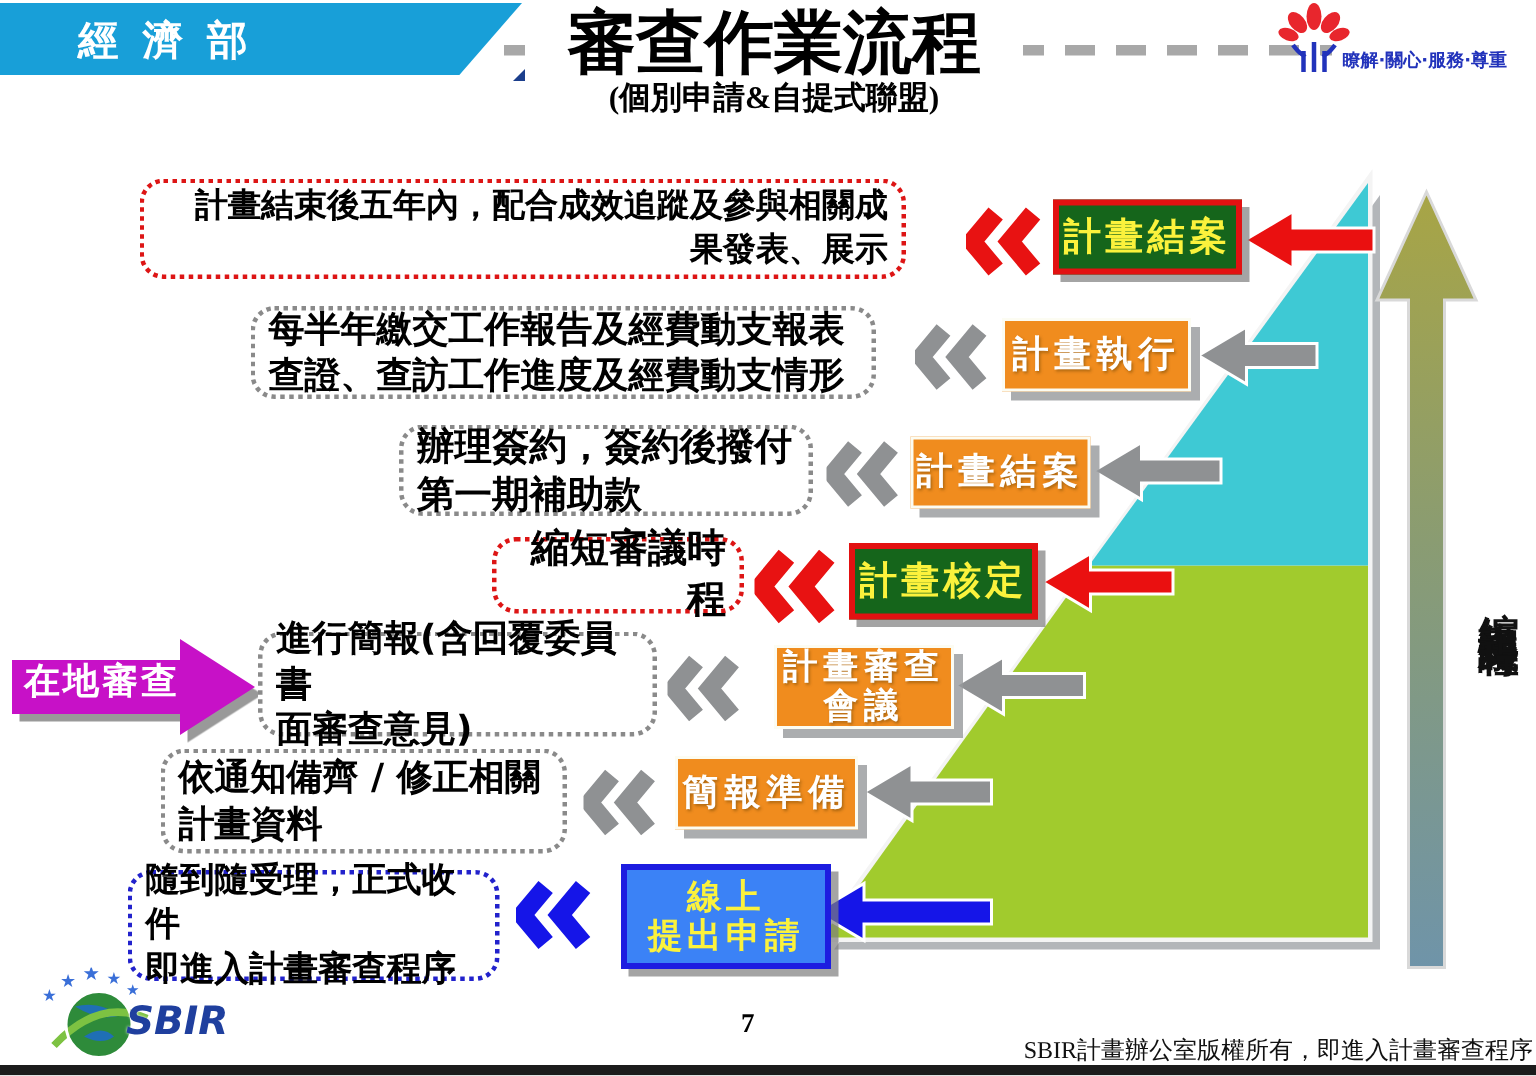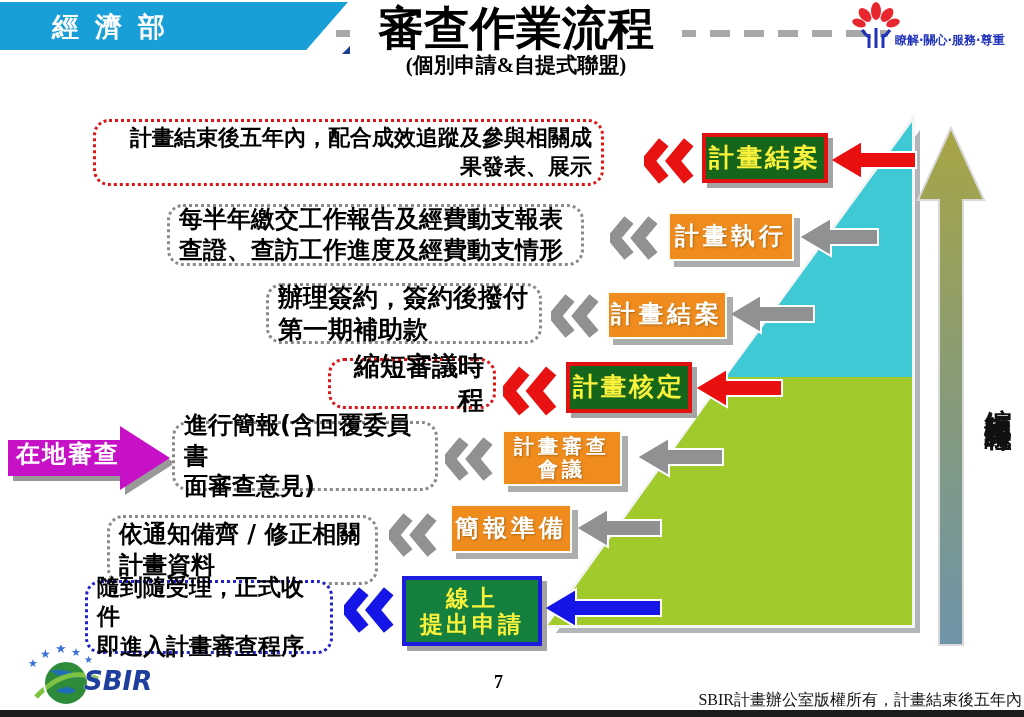--- a/index.html
+++ b/index.html
@@ -26,22 +26,22 @@
   .note.gray{border:3px dotted #8A8A8A;}
   .note.blue{border:3px dotted #2222CC;}
 
   
   .stage{box-sizing:border-box;display:flex;flex-direction:column;align-items:center;justify-content:center;
          text-align:center;font-weight:bold;line-height:1.15;}
   .stage.orange{background:#F08C1E;border:2px solid #FCFCF2;box-shadow:6px 6px 0 rgba(150,152,155,.8);
                 color:#fff;font-size:24px;letter-spacing:4px;text-shadow:1px 1px 2px rgba(90,60,0,.45);}
   .stage.green-red{background:#15651B;border:4px solid #E21111;box-shadow:5px 5px 0 rgba(125,125,125,.7);
                    color:#FBF23C;font-size:25px;letter-spacing:3px;}
-  .stage.green-blue{background:#15803d;border:4px solid #1D1DE0;box-shadow:5px 5px 0 rgba(125,125,125,.7);
-                    color:#FBF23C;font-size:23px;letter-spacing:3px;}
+  .stage.green-blue{background:#3b82f6;border:4px solid #1D1DE0;box-shadow:5px 5px 0 rgba(125,125,125,.7);
+                    color:#FBF23C;font-size:23px;letter-spacing:3px;margin-left:12px;}
 
   .chev{color:#8F9193;}
   .chev.red{color:#E81212;}
   .chev.blue{color:#1515E8;}
   .chev svg{display:block;}
 
   .side-arrow-label{left:16px;top:438px;width:104px;text-align:center;color:#fff;
                     font-size:24px;font-weight:bold;letter-spacing:2px;}
   .axis-label{left:980px;top:386px;writing-mode:vertical-rl;font-size:27px;font-weight:bold;
               letter-spacing:4px;color:#111;}
@@ -193,26 +193,26 @@
     <div>面審查意見)</div>
   </div>
   <div class="abs chev" style="left:445px;top:437px;">
     <svg width="50" height="44" viewBox="0 0 50 44">
         <g stroke="currentColor" stroke-width="12" fill="none">
       <polyline points="19,4 4,22 19,40"></polyline>
           <polyline points="43,4 28,22 43,40"></polyline>
         </g>
       </svg>
   </div>
-  <div class="abs stage orange" style="left:502px;top:430px;width:120px;height:56px;font-size:20px;justify-content:center;">
+  <div class="abs stage orange" style="left:516px;top:430px;width:120px;height:56px;font-size:23px;justify-content:center;">
     <div>計畫審查</div>
     <div>會議</div>
   </div>
 
-  <div class="abs note gray" style="left:107px;top:499px;width:271px;height:70px;font-size:24px;margin-top:16px;">
+  <div class="abs note gray" style="left:107px;top:499px;width:271px;height:70px;font-size:24px;">
     <div>依通知備齊 / 修正相關</div>
     <div>計畫資料</div>
   </div>
   <div class="abs chev" style="left:389px;top:513px;">
     <svg width="50" height="44" viewBox="0 0 50 44">
         <g stroke="currentColor" stroke-width="12" fill="none">
       <polyline points="19,4 4,22 19,40"></polyline>
           <polyline points="43,4 28,22 43,40"></polyline>
         </g>
       </svg>
@@ -250,16 +250,16 @@
     </g>
     <circle cx="44" cy="38" r="22" fill="#2E8B3A"></circle>
     <path d="M28,26 q16,-4 30,6 q-14,4 -30,-6" fill="#1F6FB5"></path>
     <path d="M34,46 q12,6 20,0 q-8,-8 -20,0" fill="#1F6FB5"></path>
     <path d="M14,52 Q44,20 76,34" stroke="#7DC242" stroke-width="5" fill="none"></path>
     <circle cx="44" cy="38" r="22" fill="none" stroke="#fff" stroke-width="2"></circle>
   </svg>
   <div class="abs sbir-text">SBIR</div>
 
   <div class="abs pagenum">7</div>
-  <div class="abs copyright">SBIR計畫辦公室版權所有，計畫結束後五年內</div>
+  <div class="abs copyright">SBIR計畫辦公室版權所有，即進入計畫審查程序</div>
   <div class="abs bottombar"></div>
 
 </div>
 
 </body></html>

